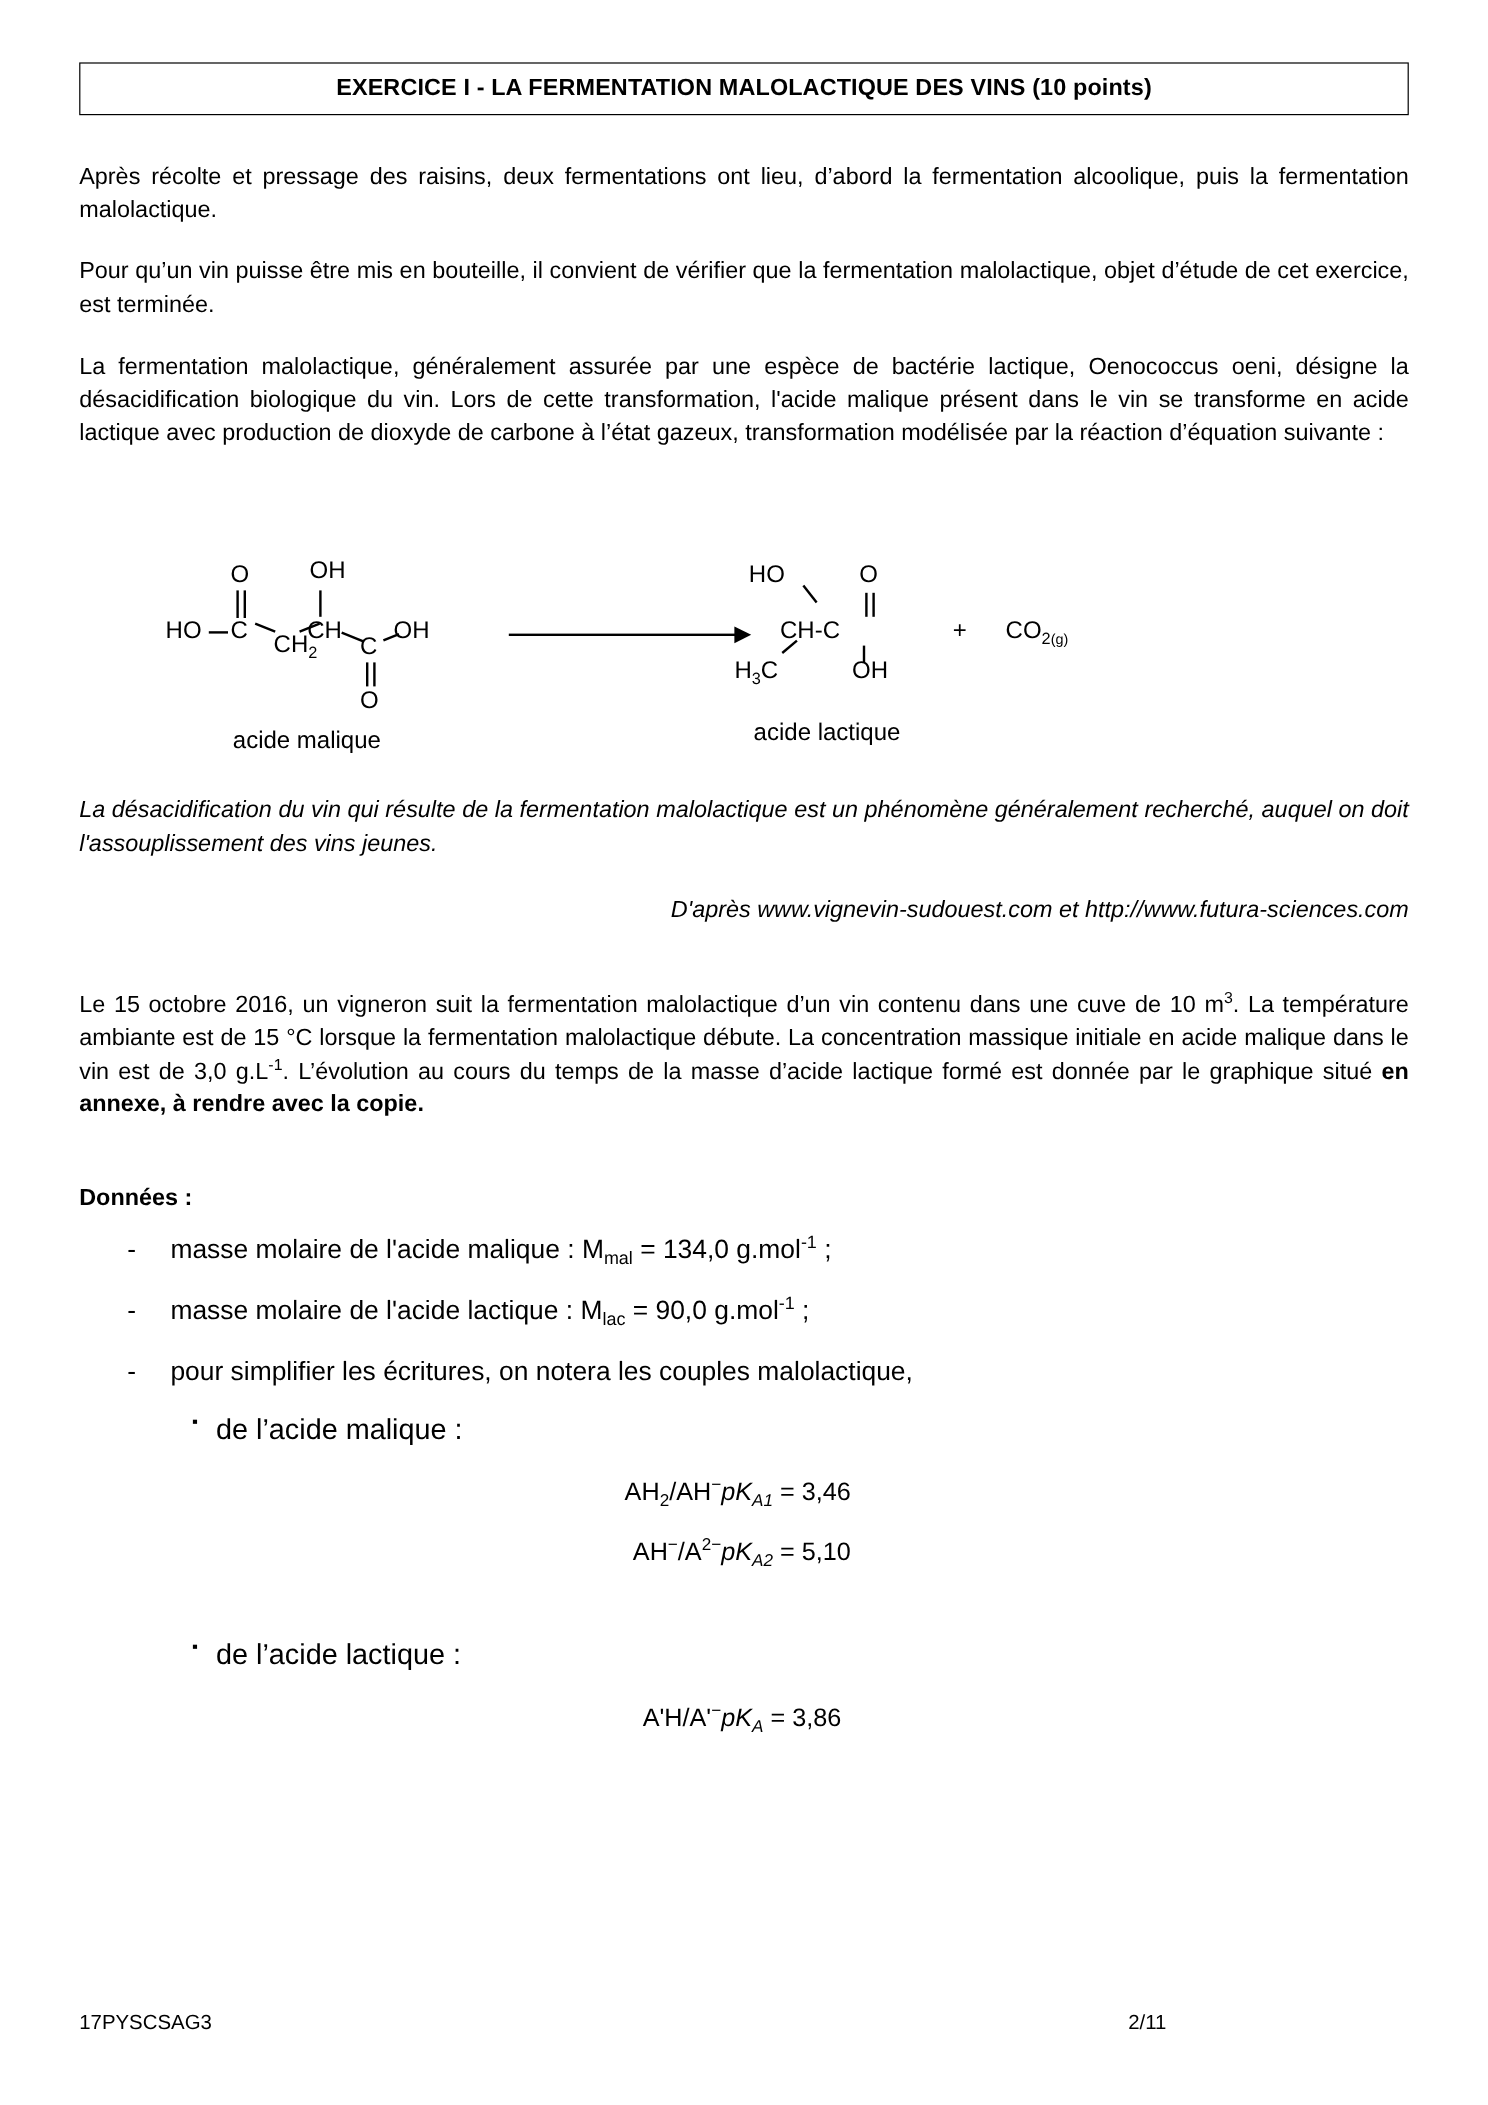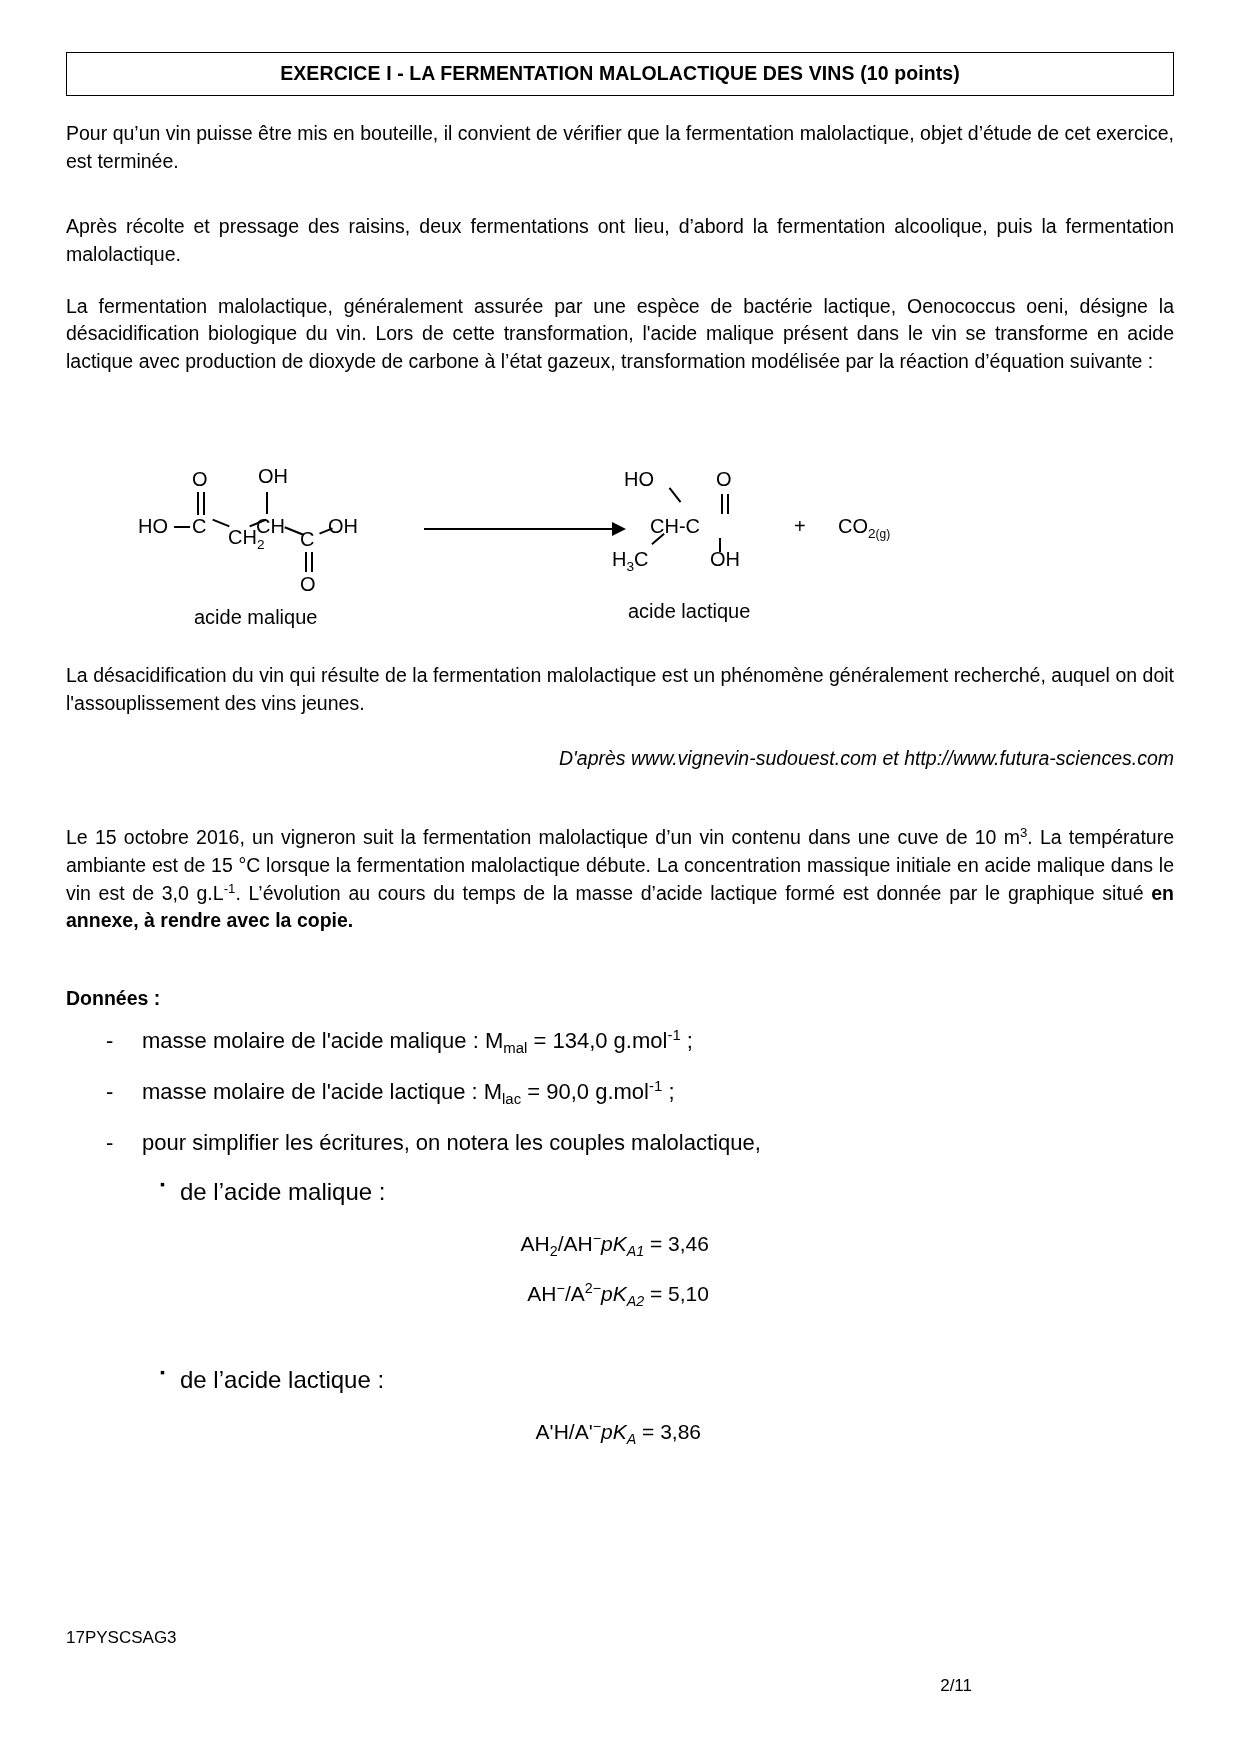--- a/index.html
+++ b/index.html
@@ -148,33 +148,33 @@
   .footer {
     position: absolute;
     left: 66px;
     right: 66px;
     bottom: 58px;
     font-size: 17px;
     display: flex;
     justify-content: space-between;
     gap: 15px;
   }
-  .footer .right { margin-right: 202px; margin-top: 48px; }
+  .footer .right { margin-right: 202px; }
 </style>
 </head>
 <body>
 
 <div class="page">
   <div class="content">
 
     <div class="title-box">EXERCICE I - LA FERMENTATION MALOLACTIQUE DES VINS (10 points)</div>
 
+    <p class="body-text first"><span>Après récolte et pressage des raisins, deux fermentations ont lieu, d’abord la fermentation alcoolique, puis la fermentation malolactique.</span></p>
+
     <p class="body-text"><span>Pour qu’un vin puisse être mis en bouteille, il convient de vérifier que la fermentation malolactique, objet d’étude de cet exercice, est terminée.</span></p>
-
-    <p class="body-text first"><span>Après récolte et pressage des raisins, deux fermentations ont lieu, d’abord la fermentation alcoolique, puis la fermentation malolactique.</span></p>
 
     <p class="body-text"><span>La fermentation malolactique, généralement assurée par une espèce de bactérie lactique, </span><span class="italic">Oenococcus oeni</span><span>, désigne la désacidification biologique du vin. Lors de cette transformation, l'acide malique présent dans le vin se transforme en acide lactique avec production de dioxyde de carbone à l’état gazeux, transformation modélisée par la réaction d’équation suivante :</span></p>
 
     <div class="scheme">
 
       <span class="lbl" style="left:126px; top:58px;">O</span>
       <span class="lbl" style="left:192px; top:55px;">OH</span>
 
       <div class="bond" style="left:131px; top:82px; width:2px; height:23px;"></div>
       <div class="bond" style="left:137px; top:82px; width:2px; height:23px;"></div>
@@ -213,21 +213,21 @@
       <span class="lbl" style="left:644px; top:138px;">OH</span>
       <div class="bond" style="left:584px; top:128px; width:16px; height:2px; transform: rotate(-40deg);"></div>
       <div class="bond" style="left:653px; top:128px; width:2px; height:14px;"></div>
 
       <span class="caption" style="left:562px; top:190px;">acide lactique</span>
 
       <span class="lbl" style="left:728px; top:105px;">+</span>
       <span class="lbl" style="left:772px; top:105px;"><span>CO</span><sub>2</sub><sub style="font-size:0.6em;">(g)</sub></span>
     </div>
 
-    <p class="body-text" style="margin-top:52px;"><span>La désacidification du vin qui résulte de la fermentation malolactique est un phénomène généralement recherché, auquel on doit l'assouplissement des vins jeunes.</span></p>
+    <p class="body-text" style="margin-top:52px;font-style:italic;"><span>La désacidification du vin qui résulte de la fermentation malolactique est un phénomène généralement recherché, auquel on doit l'assouplissement des vins jeunes.</span></p>
 
     <div class="source">D'après www.vignevin-sudouest.com et http://www.futura-sciences.com</div>
 
     <p class="body-text" style="margin-top:54px;"><span>Le 15 octobre 2016, un vigneron suit la fermentation malolactique d’un vin contenu dans une cuve de 10 m</span><sup>3</sup><span>. La température ambiante est de 15 °C lorsque la fermentation malolactique débute. La concentration massique initiale en acide malique dans le vin est de 3,0 g.L</span><sup>-1</sup><span>. L’évolution au cours du temps de la masse d’acide lactique formé est donnée par le graphique situé </span><span class="bold">en annexe, à rendre avec la copie.</span></p>
 
     <div class="donnees-title">Données :</div>
 
     <ul class="dash">
       <li>
         <span>masse molaire de l'acide malique : </span><span class="italic">M</span><sub class="italic">mal</sub><span> = 134,0 g.mol</span><sup>-1</sup><span> ;</span>

